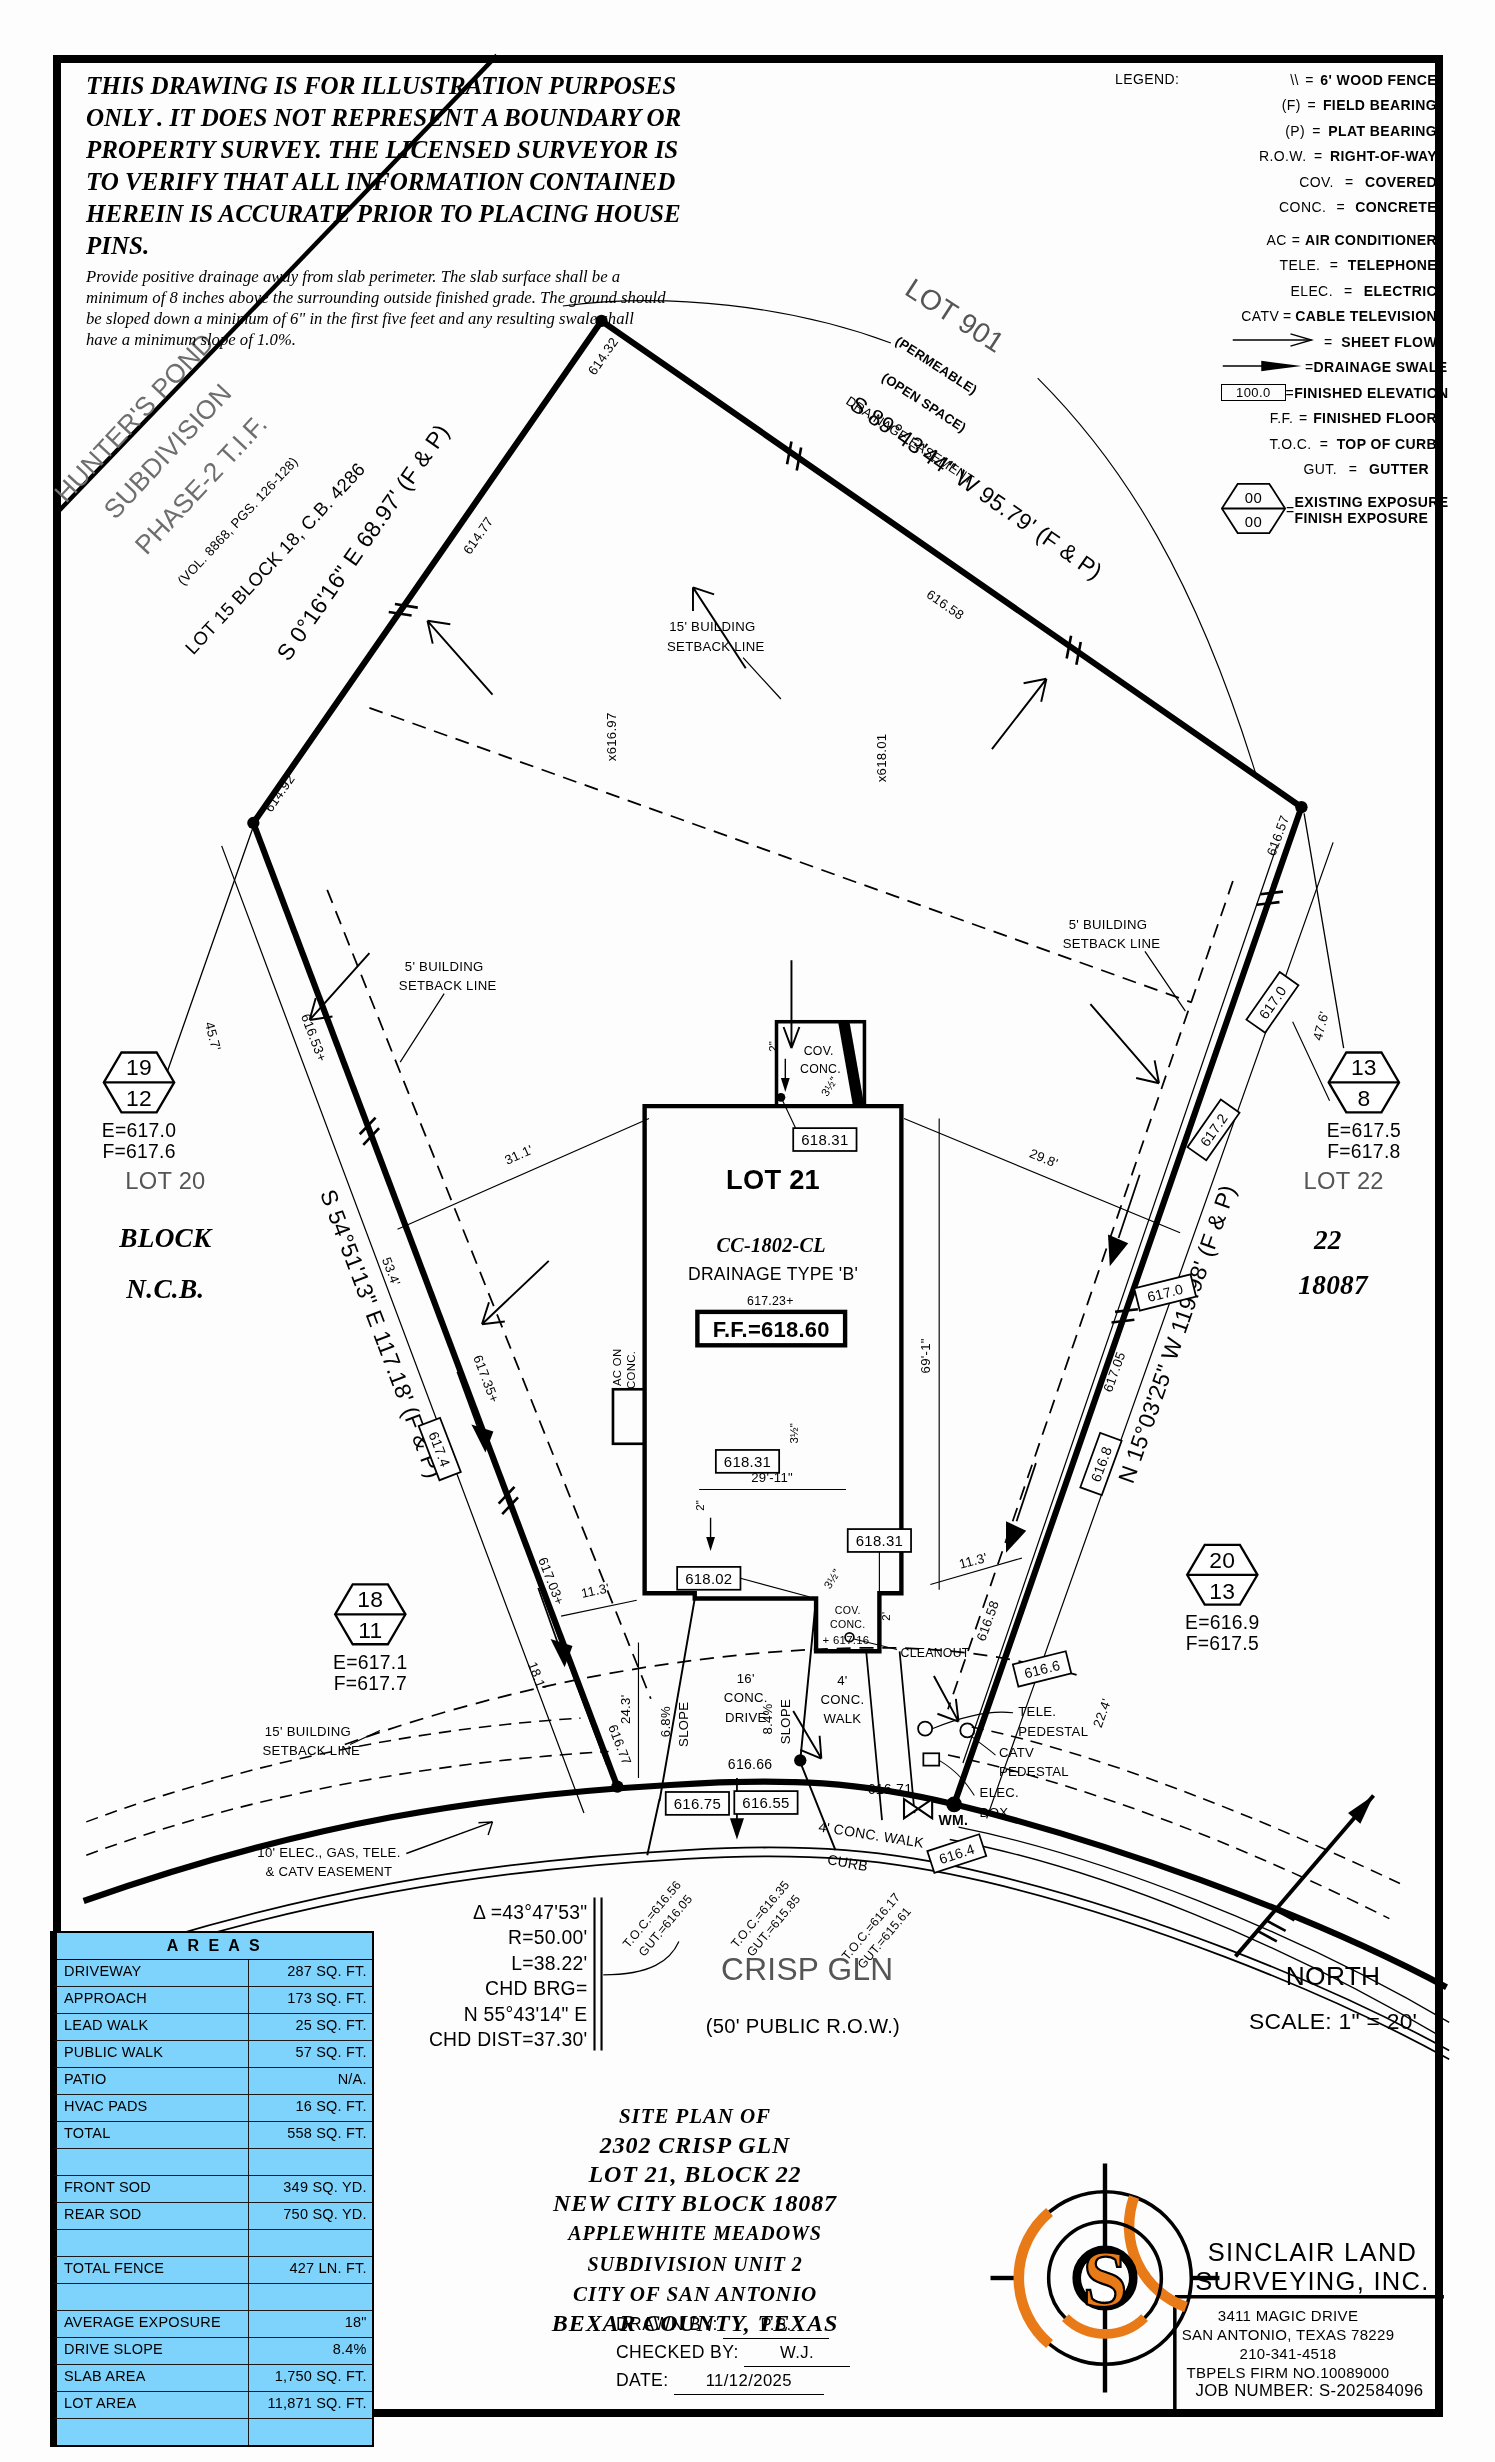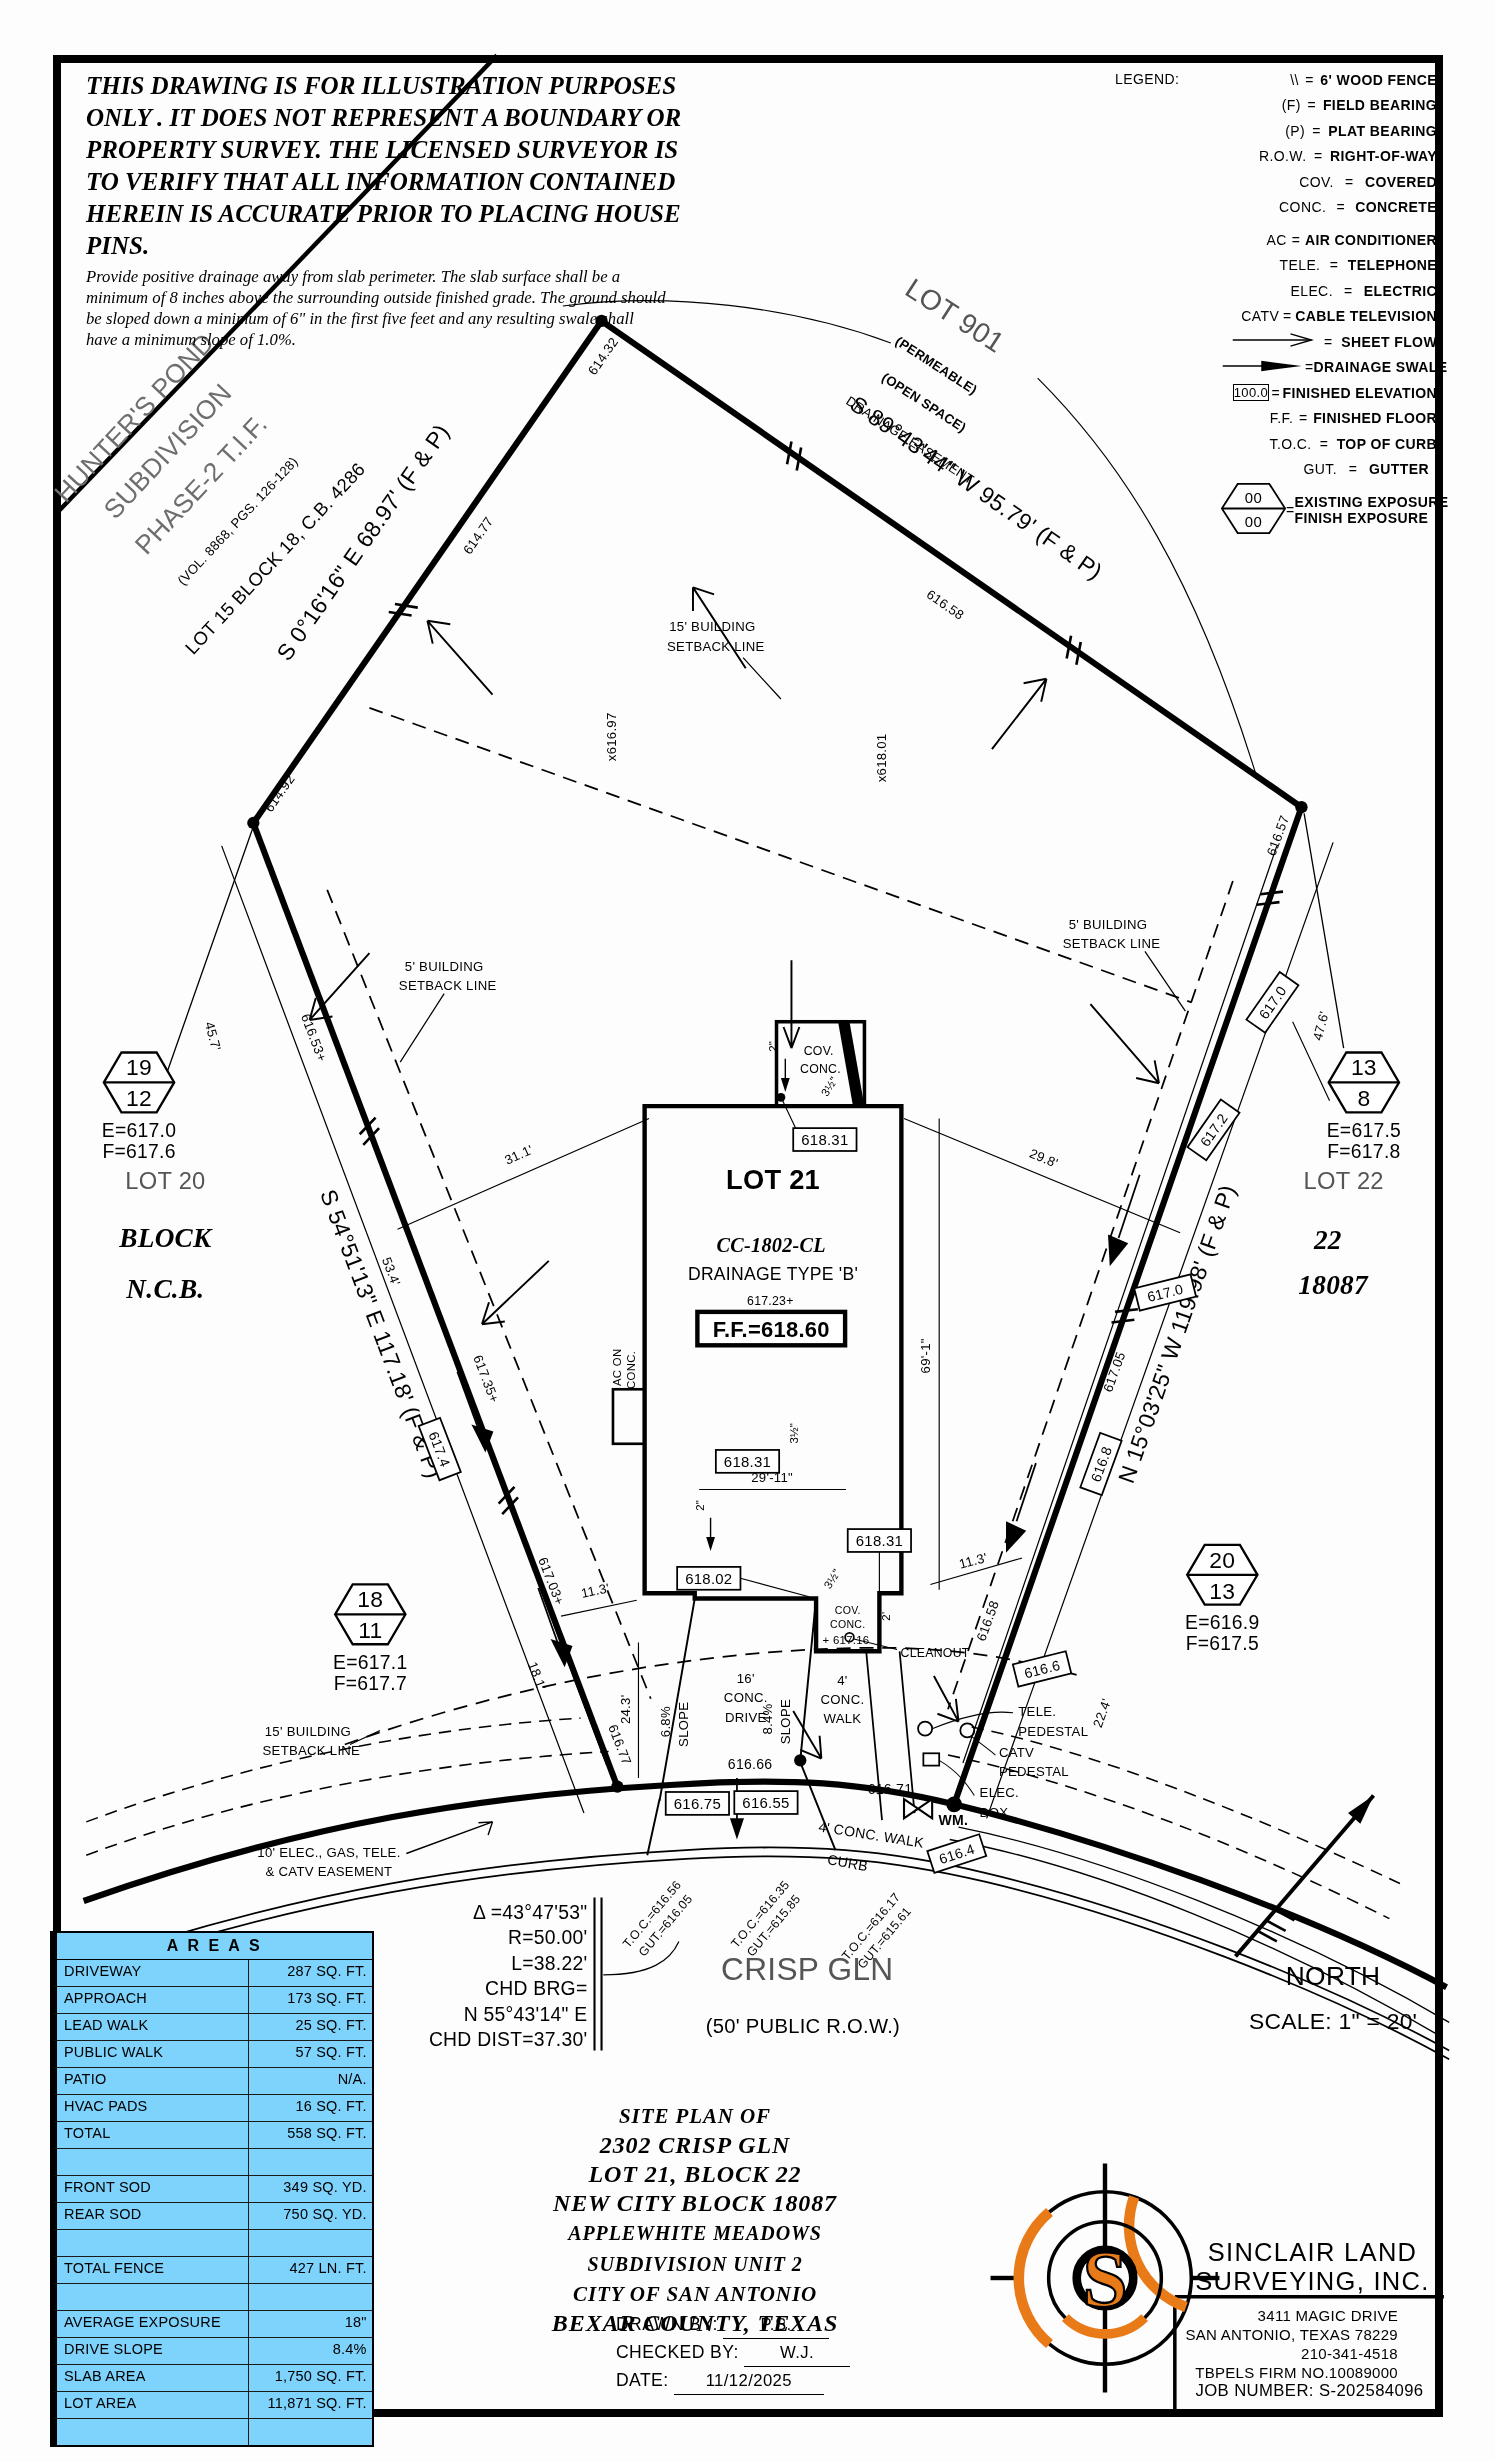--- a/index.html
+++ b/index.html
@@ -11,21 +11,21 @@
   .disc1{font-family:"Liberation Serif",serif;font-style:italic;font-weight:600;font-size:25px;line-height:1.28;}
   .disc2{font-family:"Liberation Serif",serif;font-style:italic;font-weight:500;font-size:16.7px;line-height:1.25;margin-top:5.3px;}
   
   .lg-title{position:absolute;left:-106px;top:4.4px;font-size:14px;letter-spacing:0.4px;}
   .lg-row{display:flex;align-items:center;height:25.5px;font-size:14px;letter-spacing:0.4px;}
   .lg-row.gap{margin-top:7px;}
   .lg-row.tall{height:55px;}
   .lg-sym{width:116px;text-align:right;white-space:nowrap;}
   .lg-eq{width:32px;text-align:center;}
   .lg-desc{flex:1;white-space:nowrap;font-weight:bold;}
-  .lg-box{display:inline-block;border:1.3px solid #000;padding:0 0;font-size:13px;}
+  .lg-box{display:inline-block;border:1.3px solid #000;padding:0 14px;font-size:13px;}
   
   .areas{border:2.6px solid #000;background:#7dd3fc;}
   .a-title{height:25.5px;border-bottom:1.8px solid #000;display:flex;align-items:center;justify-content:center;
            font-weight:bold;font-size:16px;letter-spacing:2.6px;border-left:5.3px solid #000;}
   .a-row{display:grid;grid-template-columns:192px 1fr;height:26px;border-bottom:1.4px solid #1a1a1a;
          font-size:14.5px;letter-spacing:0.2px;border-left:5.3px solid #000;}
   .a-row:last-child{border-bottom:none;}
   .a-lab{padding:3.5px 0 0 7px;border-right:1.8px solid #1a1a1a;white-space:nowrap;}
   .a-val{padding:3.5px 5.3px 0 0;text-align:right;white-space:nowrap;}
   
@@ -618,21 +618,21 @@
     <circle r="64" fill="none" stroke="#000" stroke-width="4"></circle>
     <path d="M -45,45 A 64 64 0 0 0 45,45" fill="none" stroke="#e87a18" stroke-width="11"></path>
     <circle r="32" fill="none" stroke="#000" stroke-width="10"></circle>
     <circle r="27" fill="#fff"></circle>
     <text y="32" text-anchor="middle" font-family="Liberation Serif,serif" font-weight="bold" font-size="92" fill="#e87a18" stroke="#000" stroke-width="2.5">S</text>
   </svg>
   <div class="abs sv-name" style="left:1183px;top:2238px;width:259px;">
     <div>SINCLAIR LAND</div>
     <div>SURVEYING, INC.</div>
   </div>
-  <div class="abs sv-addr" style="left:1178px;top:2306px;width:220px;text-align:right;">
+  <div class="abs sv-addr" style="left:1178px;top:2306px;width:220px;">
     <div>3411 MAGIC DRIVE</div>
     <div>SAN ANTONIO, TEXAS 78229</div>
     <div>210-341-4518</div>
     <div>TBPELS FIRM NO.10089000</div>
   </div>
   <div class="abs sv-job" style="left:1175px;top:2381px;width:269px;">
     <span>JOB NUMBER:</span>
     <span>S-202584096</span>
   </div>
 </div>

